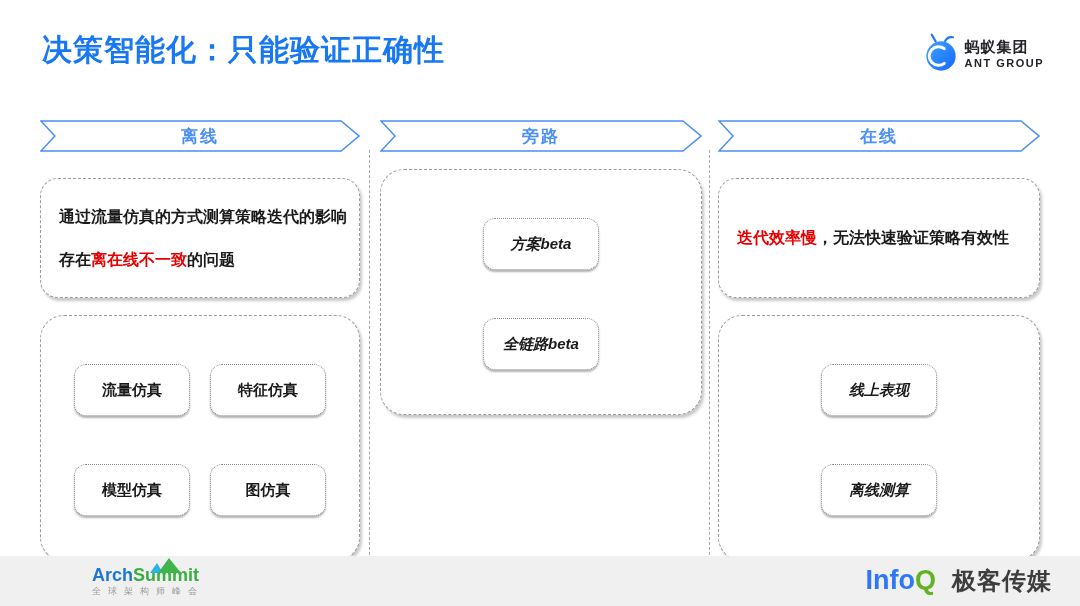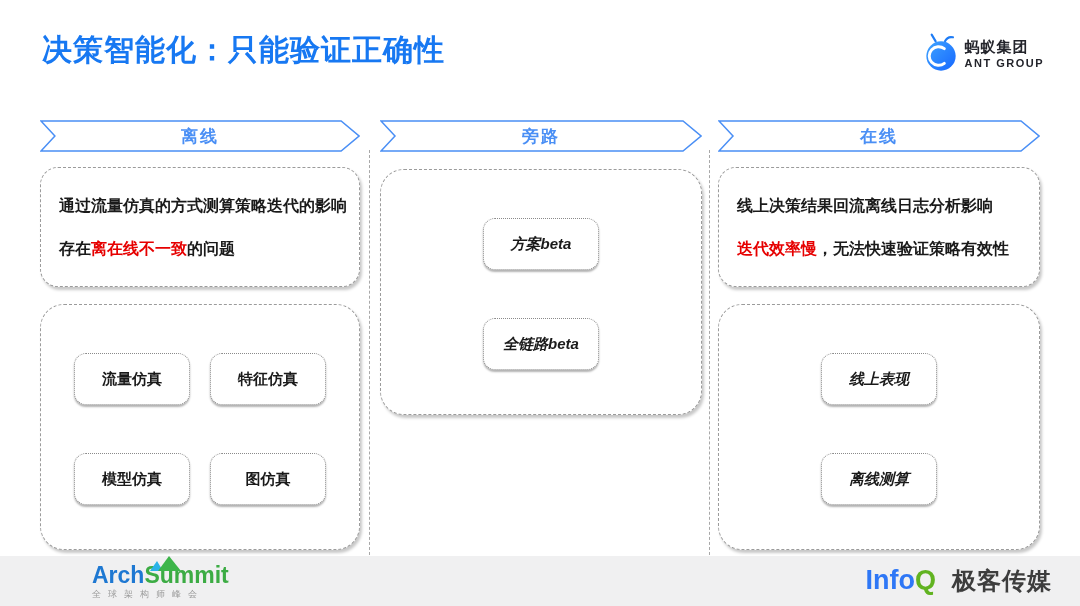--- a/index.html
+++ b/index.html
@@ -26,21 +26,21 @@
   .divider-2{left:709px;}
   
   .arrow{position:relative;height:32px;width:100%;}
   .arrow svg{position:absolute;inset:0;width:100%;height:100%;}
   .arrow-label{
     position:absolute;inset:0;display:flex;align-items:center;justify-content:center;
     font-size:17px;font-weight:bold;color:#4a8ff5;letter-spacing:2px;
   }
   
   .desc-box{
-    margin-top:15px;height:120px;box-sizing:border-box;background:#fff;
+    margin-top:26px;height:120px;box-sizing:border-box;background:#fff;
     border:1px dashed #9b9b9b;border-radius:18px;
     box-shadow:2px 3px 3px rgba(0,0,0,0.22);
     display:flex;flex-direction:column;justify-content:center;gap:24px;
     padding:0 18px;
   }
   .desc-line{margin:0;font-size:16px;font-weight:bold;color:#1a1a1a;line-height:1.2;white-space:nowrap;}
   .red{color:#e60000;}
   
   .container-box{
     margin-top:17px;height:246px;box-sizing:border-box;background:#fff;
@@ -62,21 +62,21 @@
     font-size:15px;font-weight:bold;color:#1a1a1a;white-space:nowrap;
   }
   
   .footer{
     position:absolute;left:0;bottom:0;width:100%;height:50px;background:#f0f0f1;
     display:flex;align-items:center;justify-content:space-between;box-sizing:border-box;
     padding:0 28px 0 92px;
   }
   .archsummit{position:relative;line-height:1;}
   .as-mountain{position:absolute;left:56px;top:-9px;}
-  .as-text{font-size:23px;font-weight:bold;letter-spacing:0;text-align:right;}
+  .as-text{font-size:18px;font-weight:bold;letter-spacing:0;}
   .as-arch{color:#1e78d2;}
   .as-summit{color:#3cac44;}
   .as-sub{font-size:9px;color:#9a9a9a;letter-spacing:7px;margin-top:3px;}
   .infoq{display:flex;align-items:baseline;}
   .iq-info{font-size:27px;font-weight:bold;color:#2e77f6;}
   .iq-q{font-size:27px;font-weight:bold;color:#61b321;}
   .iq-media{font-size:24px;font-weight:bold;color:#3d3d3d;margin-left:16px;letter-spacing:1px;}
 </style>
 </head>
 <body>
@@ -154,21 +154,20 @@
   </section>
 
   <section class="col col-3">
     <div class="arrow">
       <svg viewBox="0 0 322 32" preserveAspectRatio="none">
         <polygon points="1,1 303,1 321,16 303,31 1,31 15,16" fill="#ffffff" stroke="#4a8ff5" stroke-width="1.5" vector-effect="non-scaling-stroke"></polygon>
       </svg>
       <span class="arrow-label">在线</span>
     </div>
     <div class="desc-box">
-      <p class="desc-line"><span>线上决策结果回流离线日志分析影响</span></p>
       <p class="desc-line"><span class="red">迭代效率慢</span><span>，无法快速验证策略有效性</span></p>
     </div>
     <div class="container-box stack">
       <div class="item">
           <span>线上表现</span>
         </div>
       <div class="item">
           <span>离线测算</span>
         </div>
     </div>

